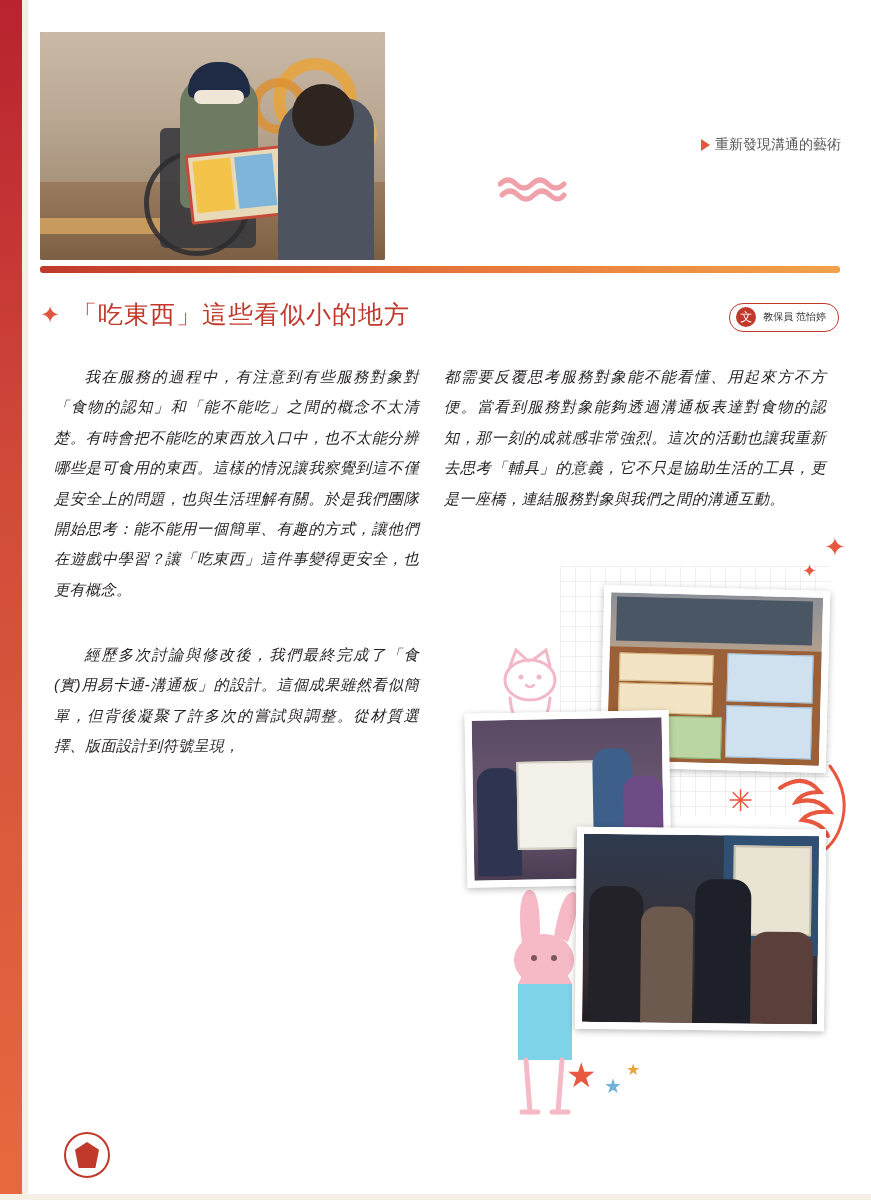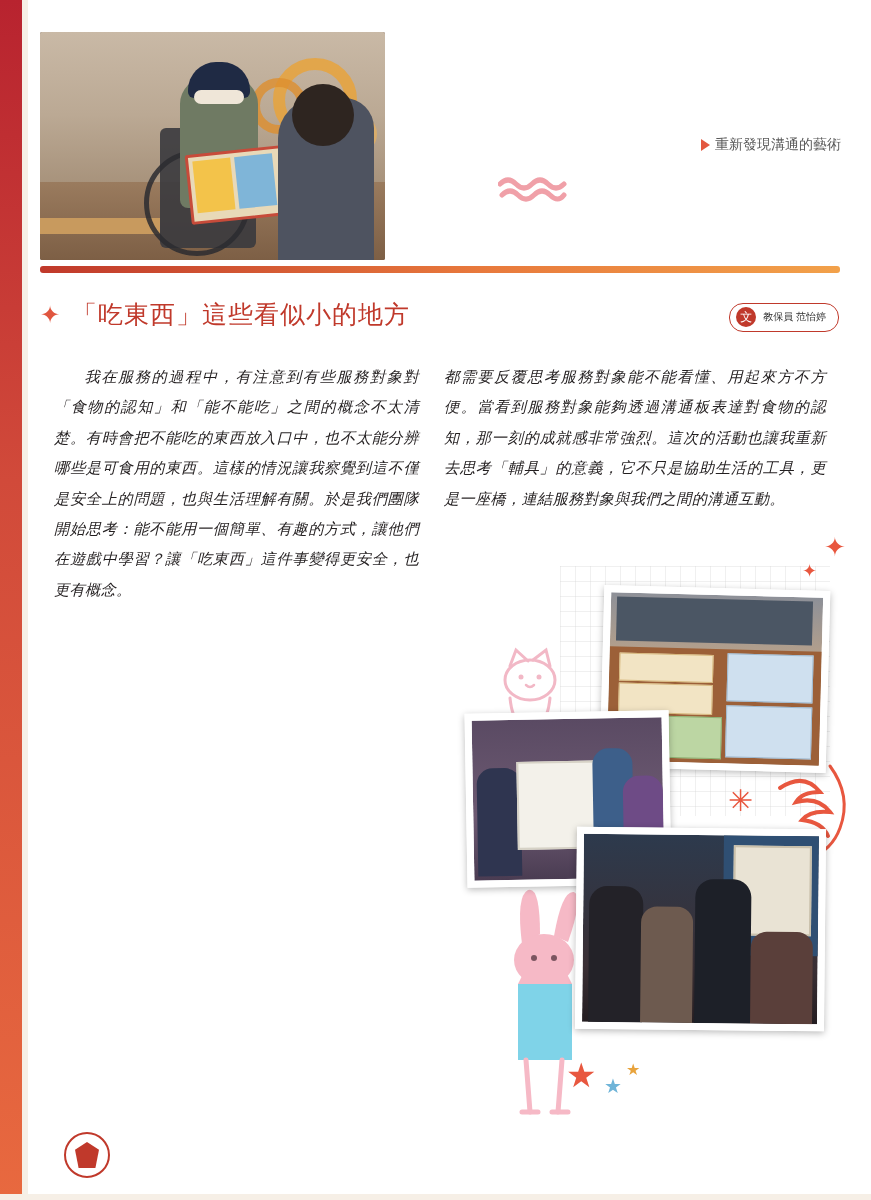--- a/index.html
+++ b/index.html
@@ -339,20 +339,21 @@
 
   <div class="col col-left">
     <p>我在服務的過程中，有注意到有些服務對象對「食物的認知」和「能不能吃」之間的概念不太清楚。有時會把不能吃的東西放入口中，也不太能分辨哪些是可食用的東西。這樣的情況讓我察覺到這不僅是安全上的問題，也與生活理解有關。於是我們團隊開始思考：能不能用一個簡單、有趣的方式，讓他們在遊戲中學習？讓「吃東西」這件事變得更安全，也更有概念。</p>
   </div>
 
   <div class="col col-right">
     <p>都需要反覆思考服務對象能不能看懂、用起來方不方便。當看到服務對象能夠透過溝通板表達對食物的認知，那一刻的成就感非常強烈。這次的活動也讓我重新去思考「輔具」的意義，它不只是協助生活的工具，更是一座橋，連結服務對象與我們之間的溝通互動。</p>
   </div>
 
   <div class="col col-left2">
+    <p>經歷多次討論與修改後，我們最終完成了「食(實)用易卡通-溝通板」的設計。這個成果雖然看似簡單，但背後凝聚了許多次的嘗試與調整。從材質選擇、版面設計到符號呈現，</p>
   </div>
 
   <div class="grid-paper"></div>
 
   <svg class="deco" style="left:480px; top:632px; width:96px; height:96px;" viewBox="0 0 96 96">
     <path d="M30 34 l6 -16 l12 11 M70 34 l-4 -16 l-13 10" stroke="#f2b8c6" stroke-width="3" fill="none" stroke-linecap="round"></path>
     <ellipse cx="50" cy="48" rx="25" ry="20" stroke="#f2b8c6" stroke-width="3" fill="none"></ellipse>
     <circle cx="41" cy="45" r="2.5" fill="#f2b8c6"></circle>
     <circle cx="59" cy="45" r="2.5" fill="#f2b8c6"></circle>
     <path d="M46 53 q4 4 8 0" stroke="#f2b8c6" stroke-width="2.5" fill="none" stroke-linecap="round"></path>

